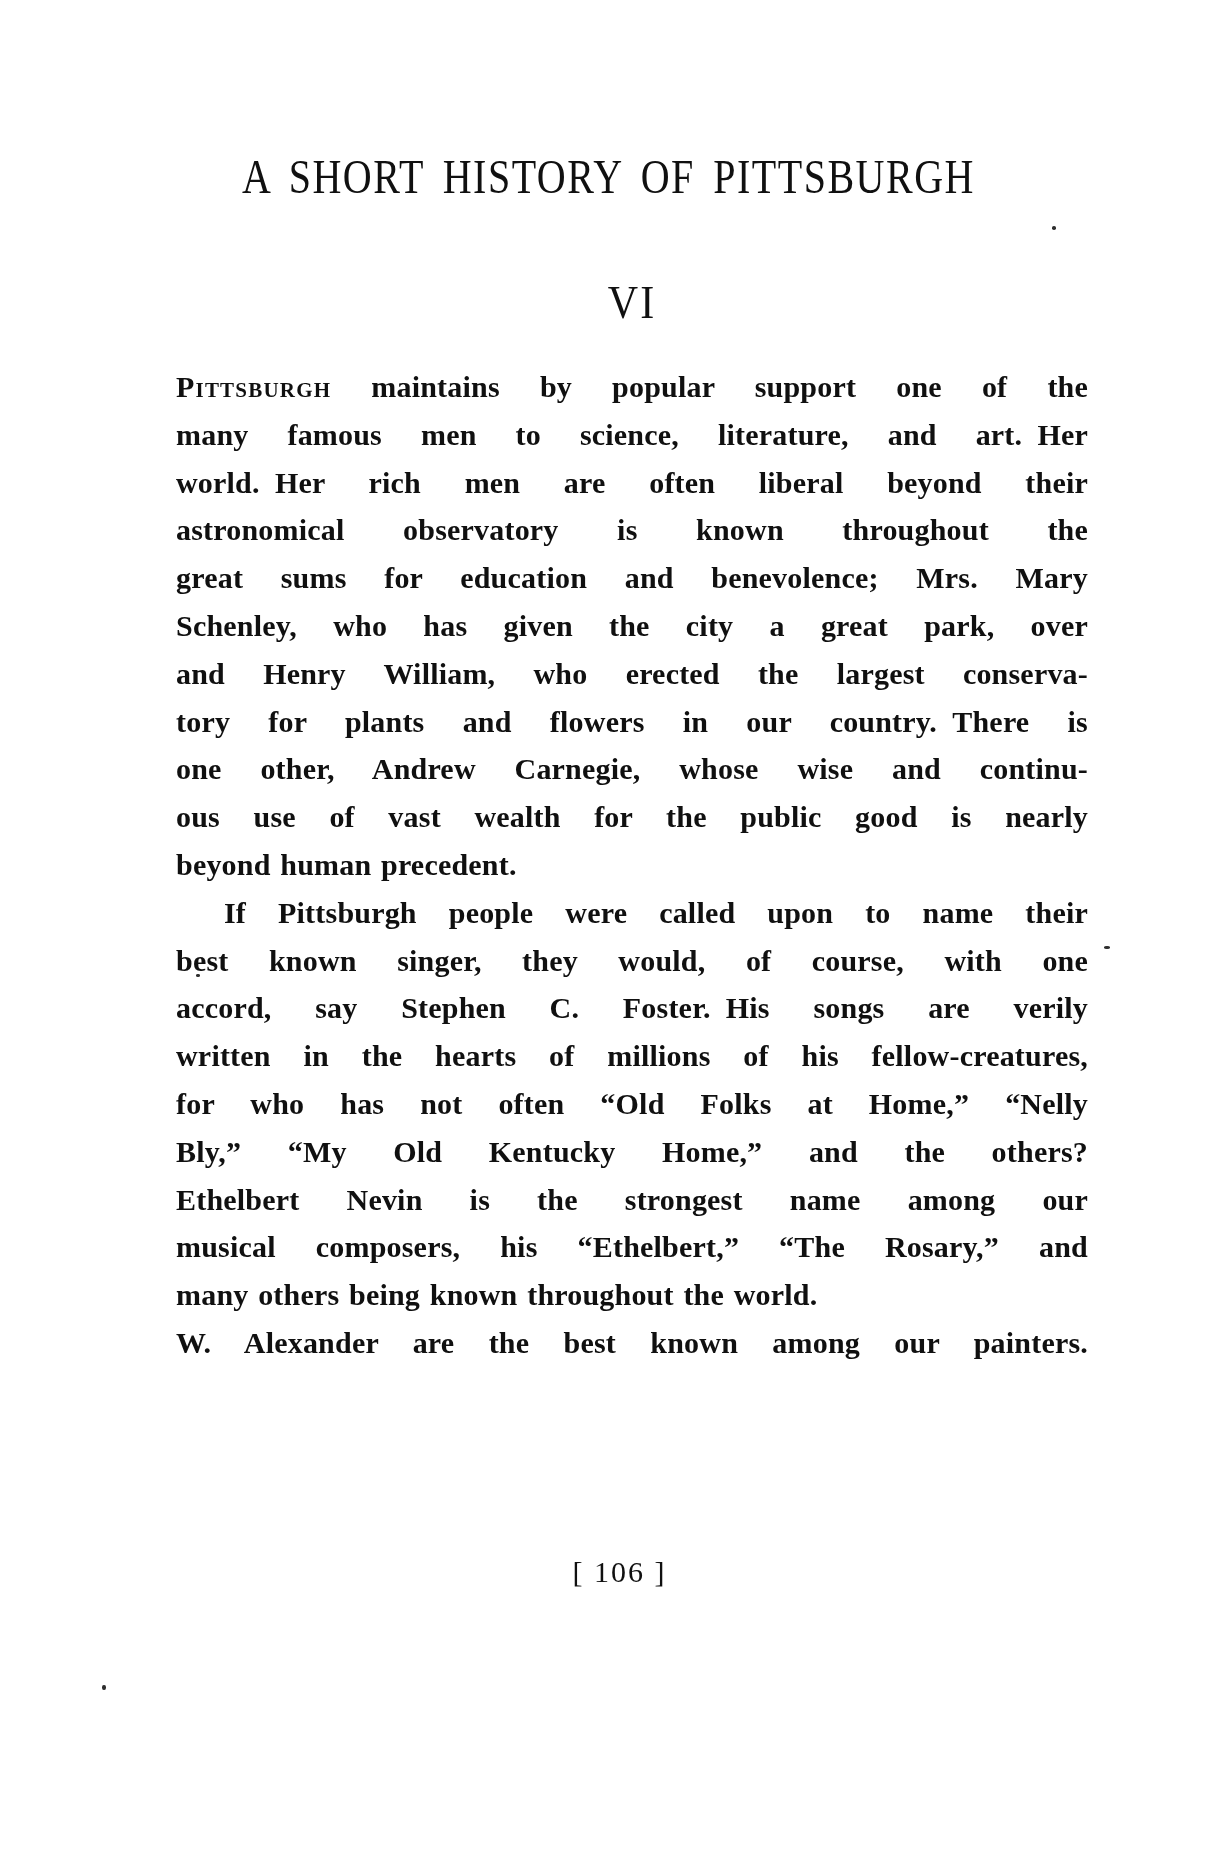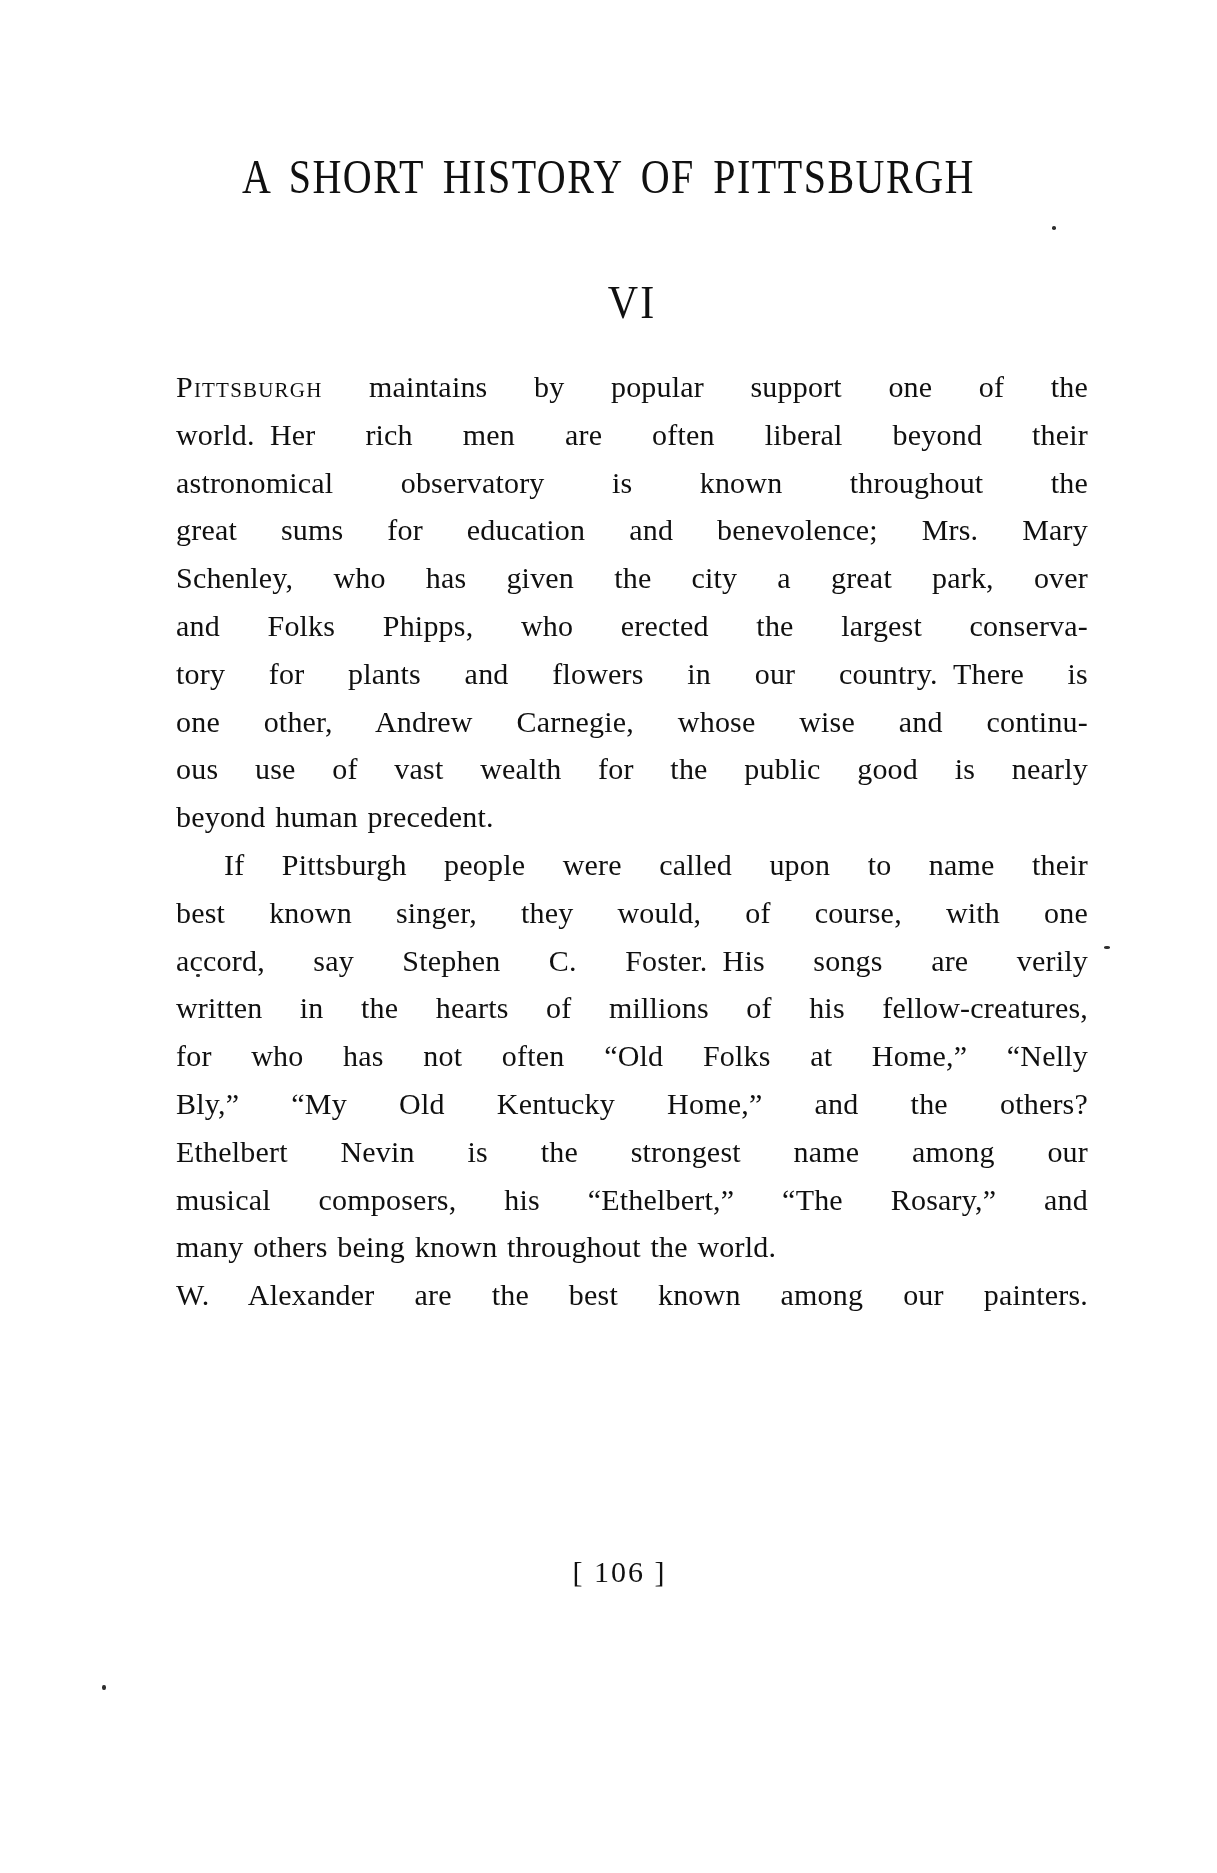--- a/index.html
+++ b/index.html
@@ -24,21 +24,21 @@
     text-align: center; font-size: 42px; line-height: 44px;
     letter-spacing: 2px; transform: scaleY(1.1); transform-origin: 50% 50%;
   }
   .page-body {
     position: absolute; top: 363px; left: 176px; width: 912px;
     font-size: 30px; letter-spacing: 0.2px; word-spacing: 2px;
   }
   .line {
     line-height: 47.8px; height: 47.8px;
     text-align: justify; text-align-last: justify;
-    white-space: nowrap; overflow: visible;
+    white-space: nowrap; overflow: visible; font-weight: bold;
   }
   .line.last { text-align: right; text-align-last: left; }
   .line.indent { padding-left: 48px; }
   .sc { font-variant: small-caps; letter-spacing: 1.2px; }
   .folio {
     position: absolute; top: 1550px; left: 11px; width: 1217px;
     text-align: center; font-size: 30px; line-height: 44px; letter-spacing: 2px;
   }
   .speck { position: absolute; background: #2e2e2e; border-radius: 45%; }
 </style>
@@ -47,25 +47,26 @@
 
 <div class="page">
 
   <div class="running-head">A SHORT HISTORY OF PITTSBURGH</div>
 
   <div class="chapter-numeral">VI</div>
 
   <div class="page-body">
     <div class="para">
         <div class="line"><span class="sc">Pittsburgh</span> maintains by popular support one of the</div>
+        <div class="line">many famous men to science, literature, and art. Her</div>
         <div class="line">world. Her rich men are often liberal beyond their</div>
         <div class="line">astronomical observatory is known throughout the</div>
         <div class="line">great sums for education and benevolence; Mrs. Mary</div>
         <div class="line">Schenley, who has given the city a great park, over</div>
-        <div class="line">and Folks Phipps, who erected the largest conserva-</div>
+        <div class="line">and Henry William, who erected the largest conserva-</div>
         <div class="line">tory for plants and flowers in our country. There is</div>
         <div class="line">one other, Andrew Carnegie, whose wise and continu-</div>
         <div class="line">ous use of vast wealth for the public good is nearly</div>
         <div class="line last">beyond human precedent.</div>
       </div>
     <div class="para">
         <div class="line indent">If Pittsburgh people were called upon to name their</div>
         <div class="line">best known singer, they would, of course, with one</div>
         <div class="line">accord, say Stephen C. Foster. His songs are verily</div>
         <div class="line">written in the hearts of millions of his fellow-creatures,</div>

